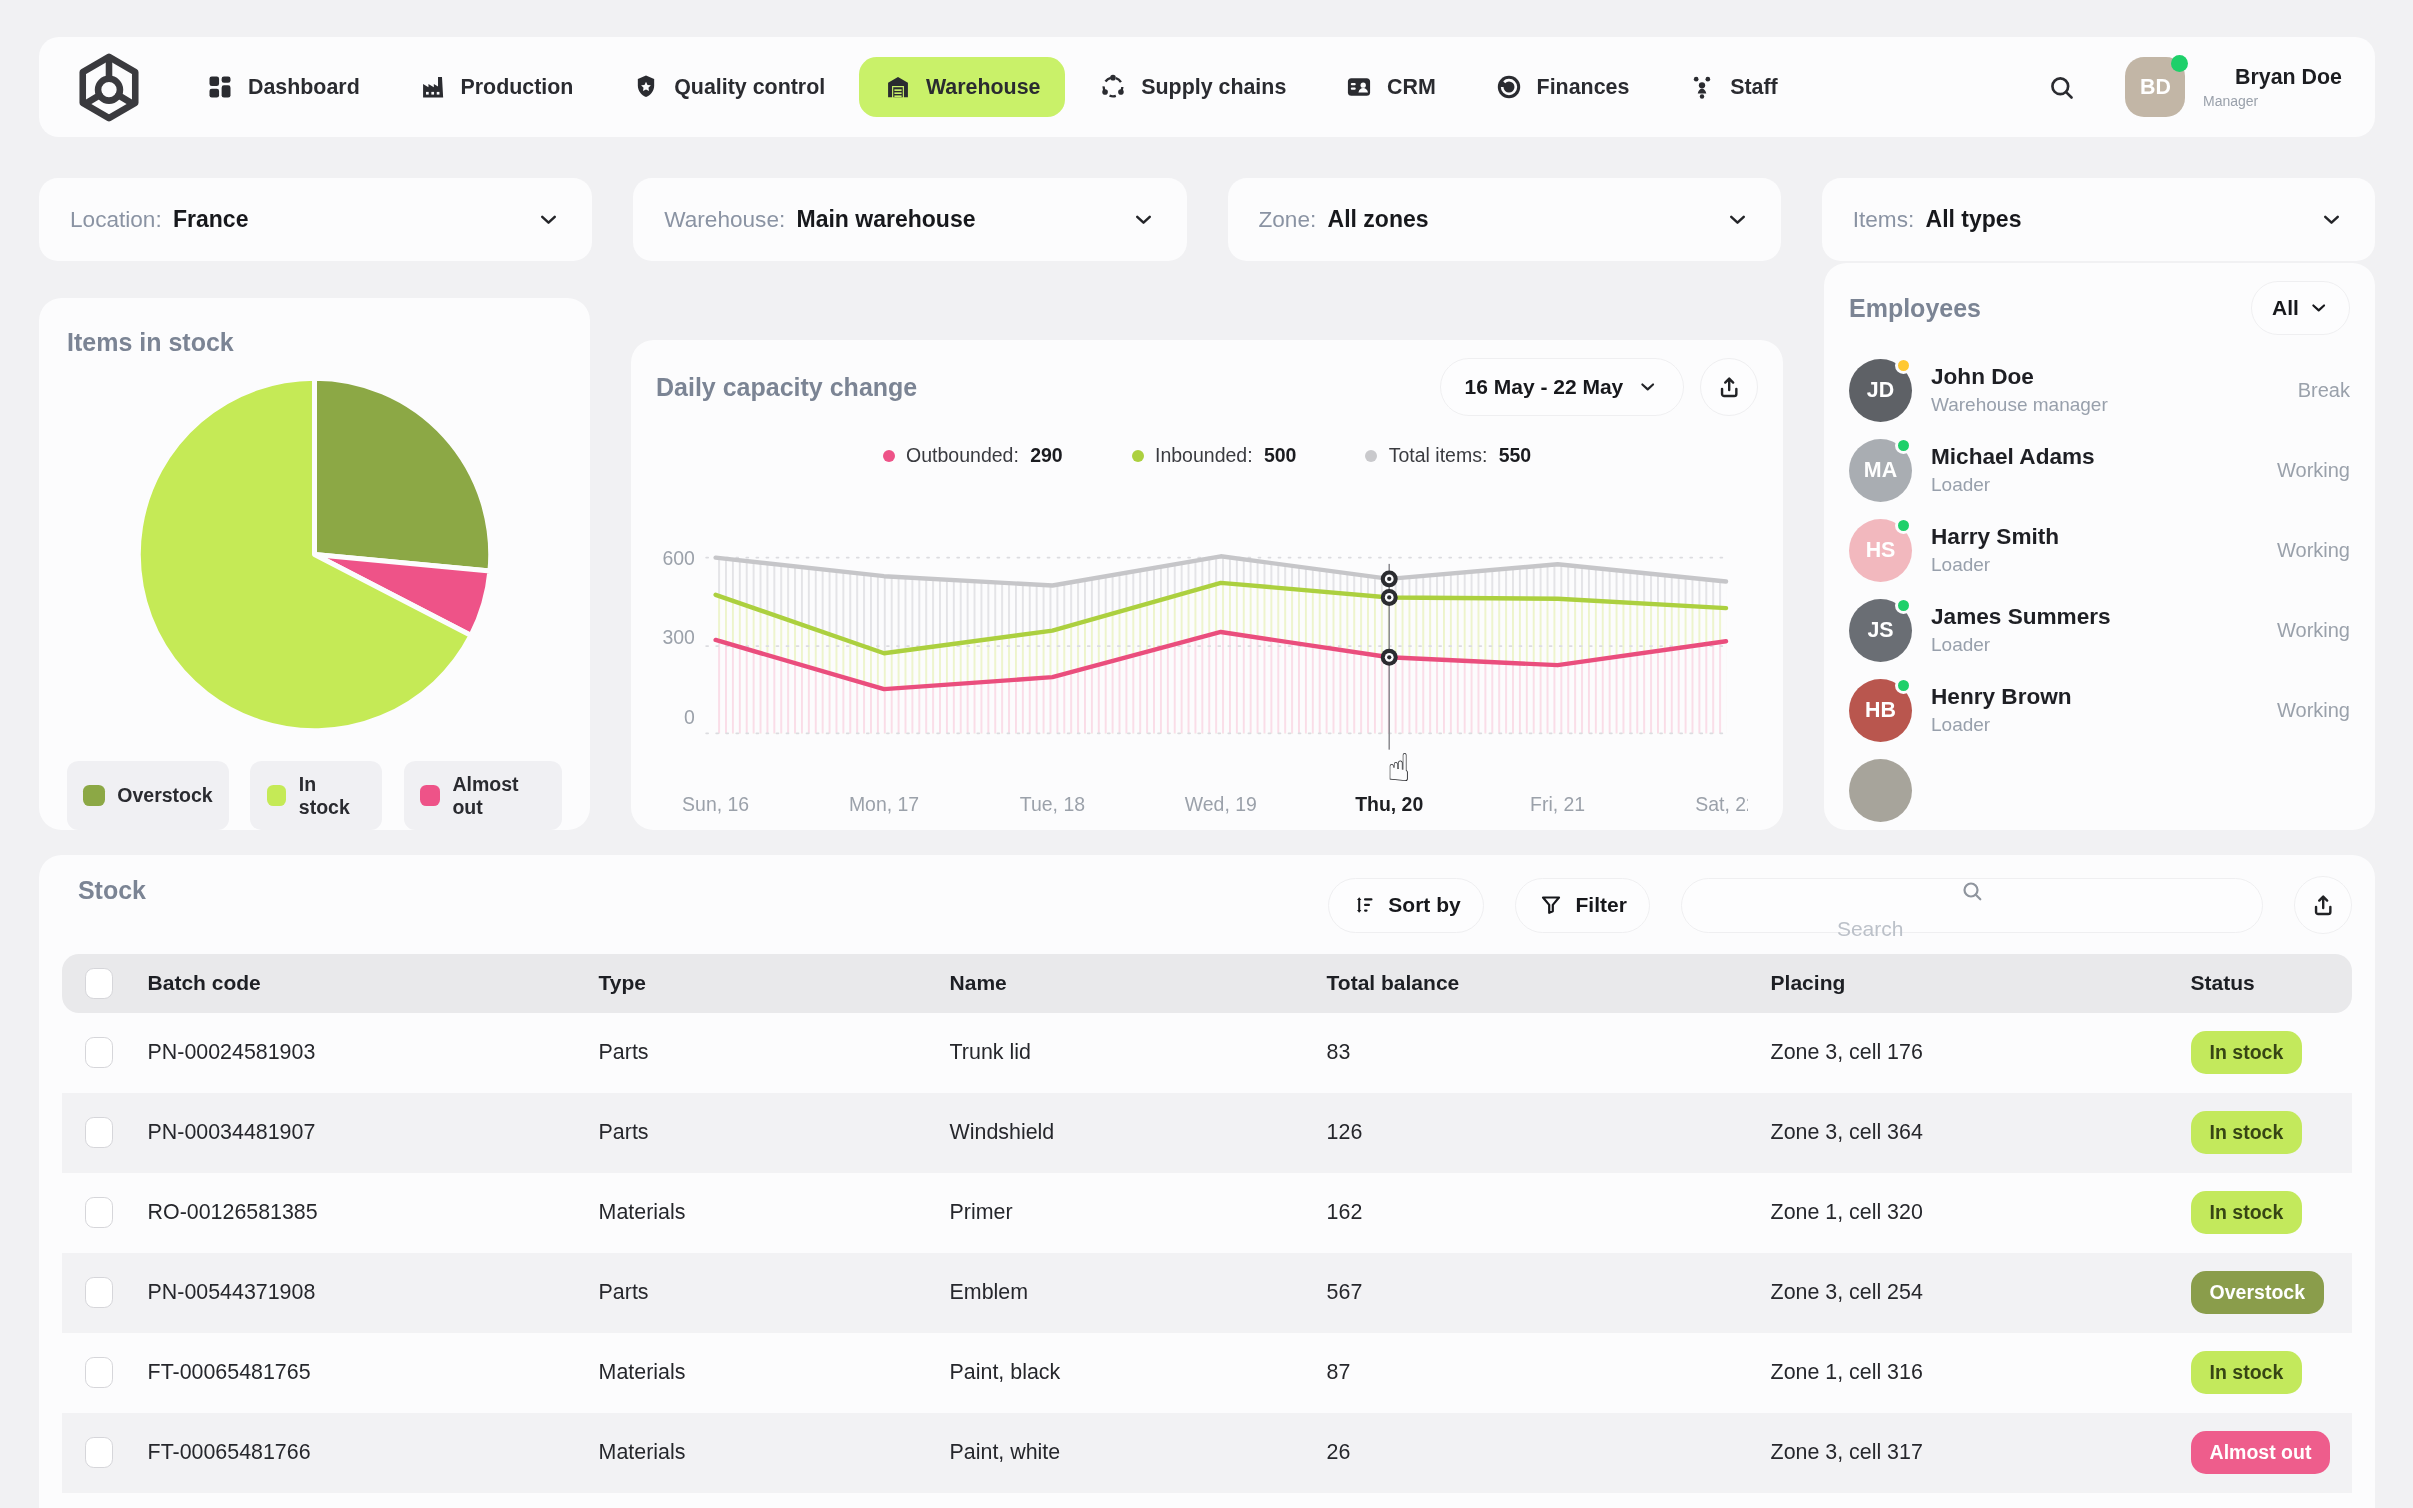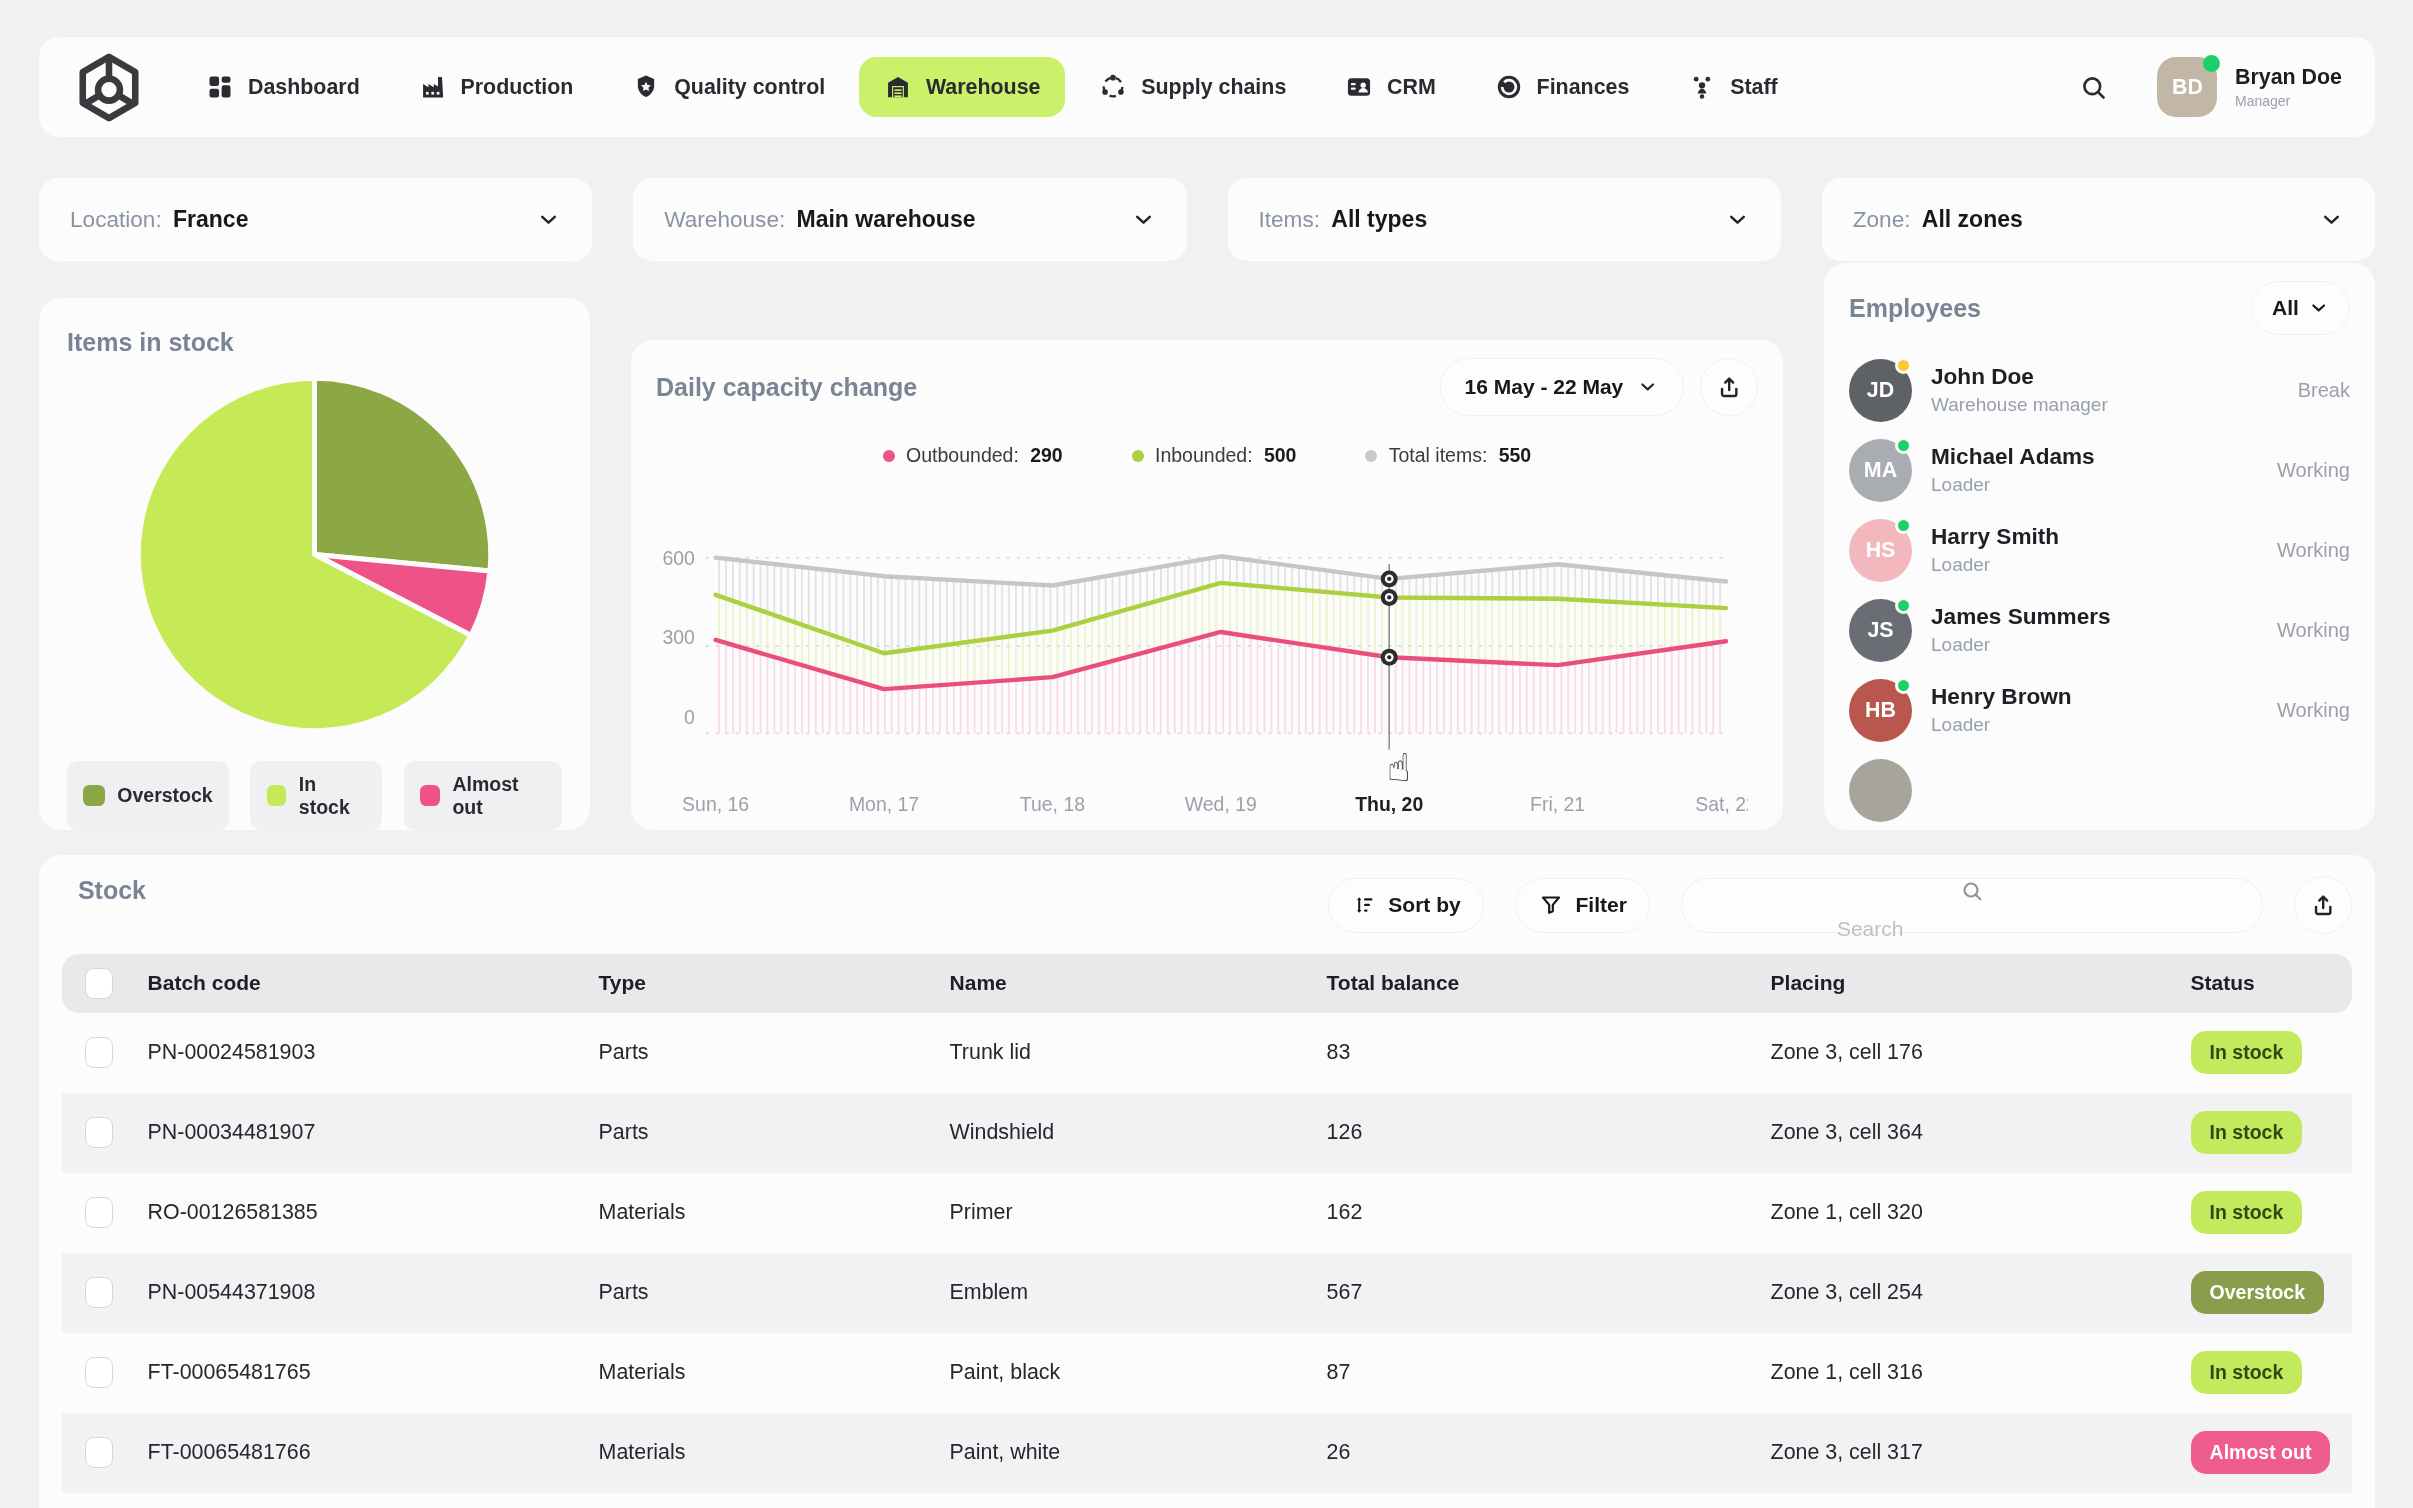--- a/index.html
+++ b/index.html
@@ -34,21 +34,21 @@
   .user { display:flex; align-items:center; gap:17.6px; cursor:pointer; }
   .user-avatar {
     position:relative; width:60px; height:60px; border-radius:19px;
     display:flex; align-items:center; justify-content:center;
     font-size:21.4px; font-weight:700; color:#fff;
   }
   .user-avatar .dot {
     position:absolute; right:-2.5px; top:-2.5px; width:17px; height:17px;
     border-radius:50%; background:#1ED06A;
   }
-  .user-name { font-size:21.4px; font-weight:700; color:#1C1D21; }
+  .user-name { font-size:21.4px; font-weight:700; color:#1C1D21;margin-left:32px; }
   .user-role { font-size:14px; color:#9AA1AB; margin-top:3.8px; }
 
   
   .filter-row { position:absolute; left:39px; top:178px; width:2336px; display:flex; gap:41px; }
   .filter-card {
     flex:1; height:83px; background:#FCFCFD; border-radius:19px;
     display:flex; align-items:center; padding:0 31px; cursor:pointer;
   }
   .f-label { font-size:22.6px; color:#8A93A3; font-weight:500; }
   .f-value { font-size:23px; color:#17181C; font-weight:700; margin-left:11.3px; }
@@ -288,31 +288,31 @@
       <div class="filter-card">
         <span class="f-label">Warehouse:</span>
     <span class="f-value">Main warehouse</span>
     <span class="chev">
           <svg viewBox="0 0 24 24" fill="none" stroke="currentColor">
             <path d="M6 9.5 12 15l6-5.5" stroke-width="2.4" stroke-linecap="round" stroke-linejoin="round"></path>
           </svg>
         </span>
       </div>
       <div class="filter-card">
+        <span class="f-label">Zone:</span>
+    <span class="f-value">All zones</span>
+    <span class="chev">
+          <svg viewBox="0 0 24 24" fill="none" stroke="currentColor">
+            <path d="M6 9.5 12 15l6-5.5" stroke-width="2.4" stroke-linecap="round" stroke-linejoin="round"></path>
+          </svg>
+        </span>
+      </div>
+      <div class="filter-card">
         <span class="f-label">Items:</span>
     <span class="f-value">All types</span>
-    <span class="chev">
-          <svg viewBox="0 0 24 24" fill="none" stroke="currentColor">
-            <path d="M6 9.5 12 15l6-5.5" stroke-width="2.4" stroke-linecap="round" stroke-linejoin="round"></path>
-          </svg>
-        </span>
-      </div>
-      <div class="filter-card">
-        <span class="f-label">Zone:</span>
-    <span class="f-value">All zones</span>
     <span class="chev">
           <svg viewBox="0 0 24 24" fill="none" stroke="currentColor">
             <path d="M6 9.5 12 15l6-5.5" stroke-width="2.4" stroke-linecap="round" stroke-linejoin="round"></path>
           </svg>
         </span>
       </div>
     </div>
 
   <section class="cards">
 

